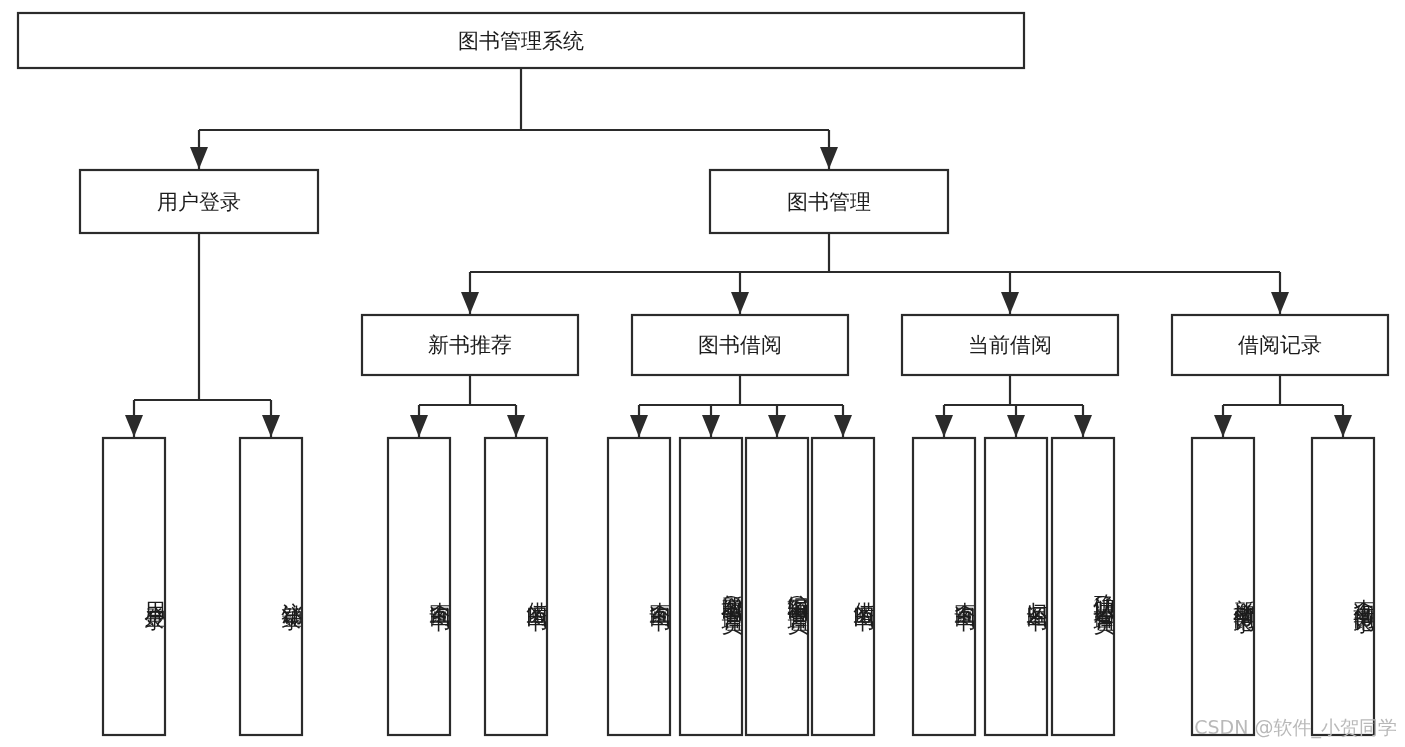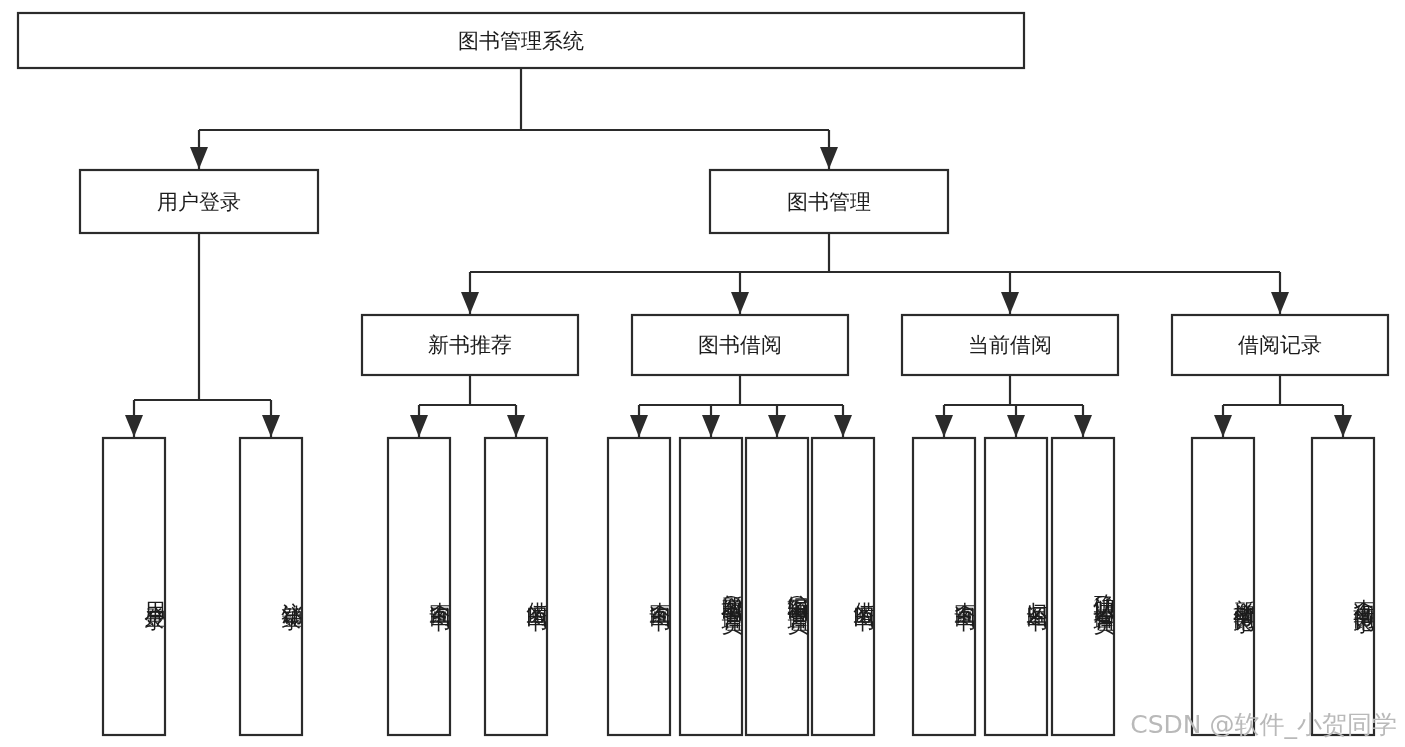--- a/index.html
+++ b/index.html
@@ -60,21 +60,21 @@
     display: flex;
     align-items: flex-start;
     justify-content: center;
     pointer-events: none;
   }
   .watermark {
     position: absolute;
     right: 8px;
     bottom: 6px;
     font-family: "DejaVu Sans", "Liberation Sans", sans-serif;
-    font-size: 25px;
+    font-size: 19px;
     color: #b9b9b9;
     white-space: nowrap;
   }
 </style>
 </head>
 <body>
 
 <div id="stage">
 
   <svg id="diagram-svg" viewBox="0 0 1405 747">

